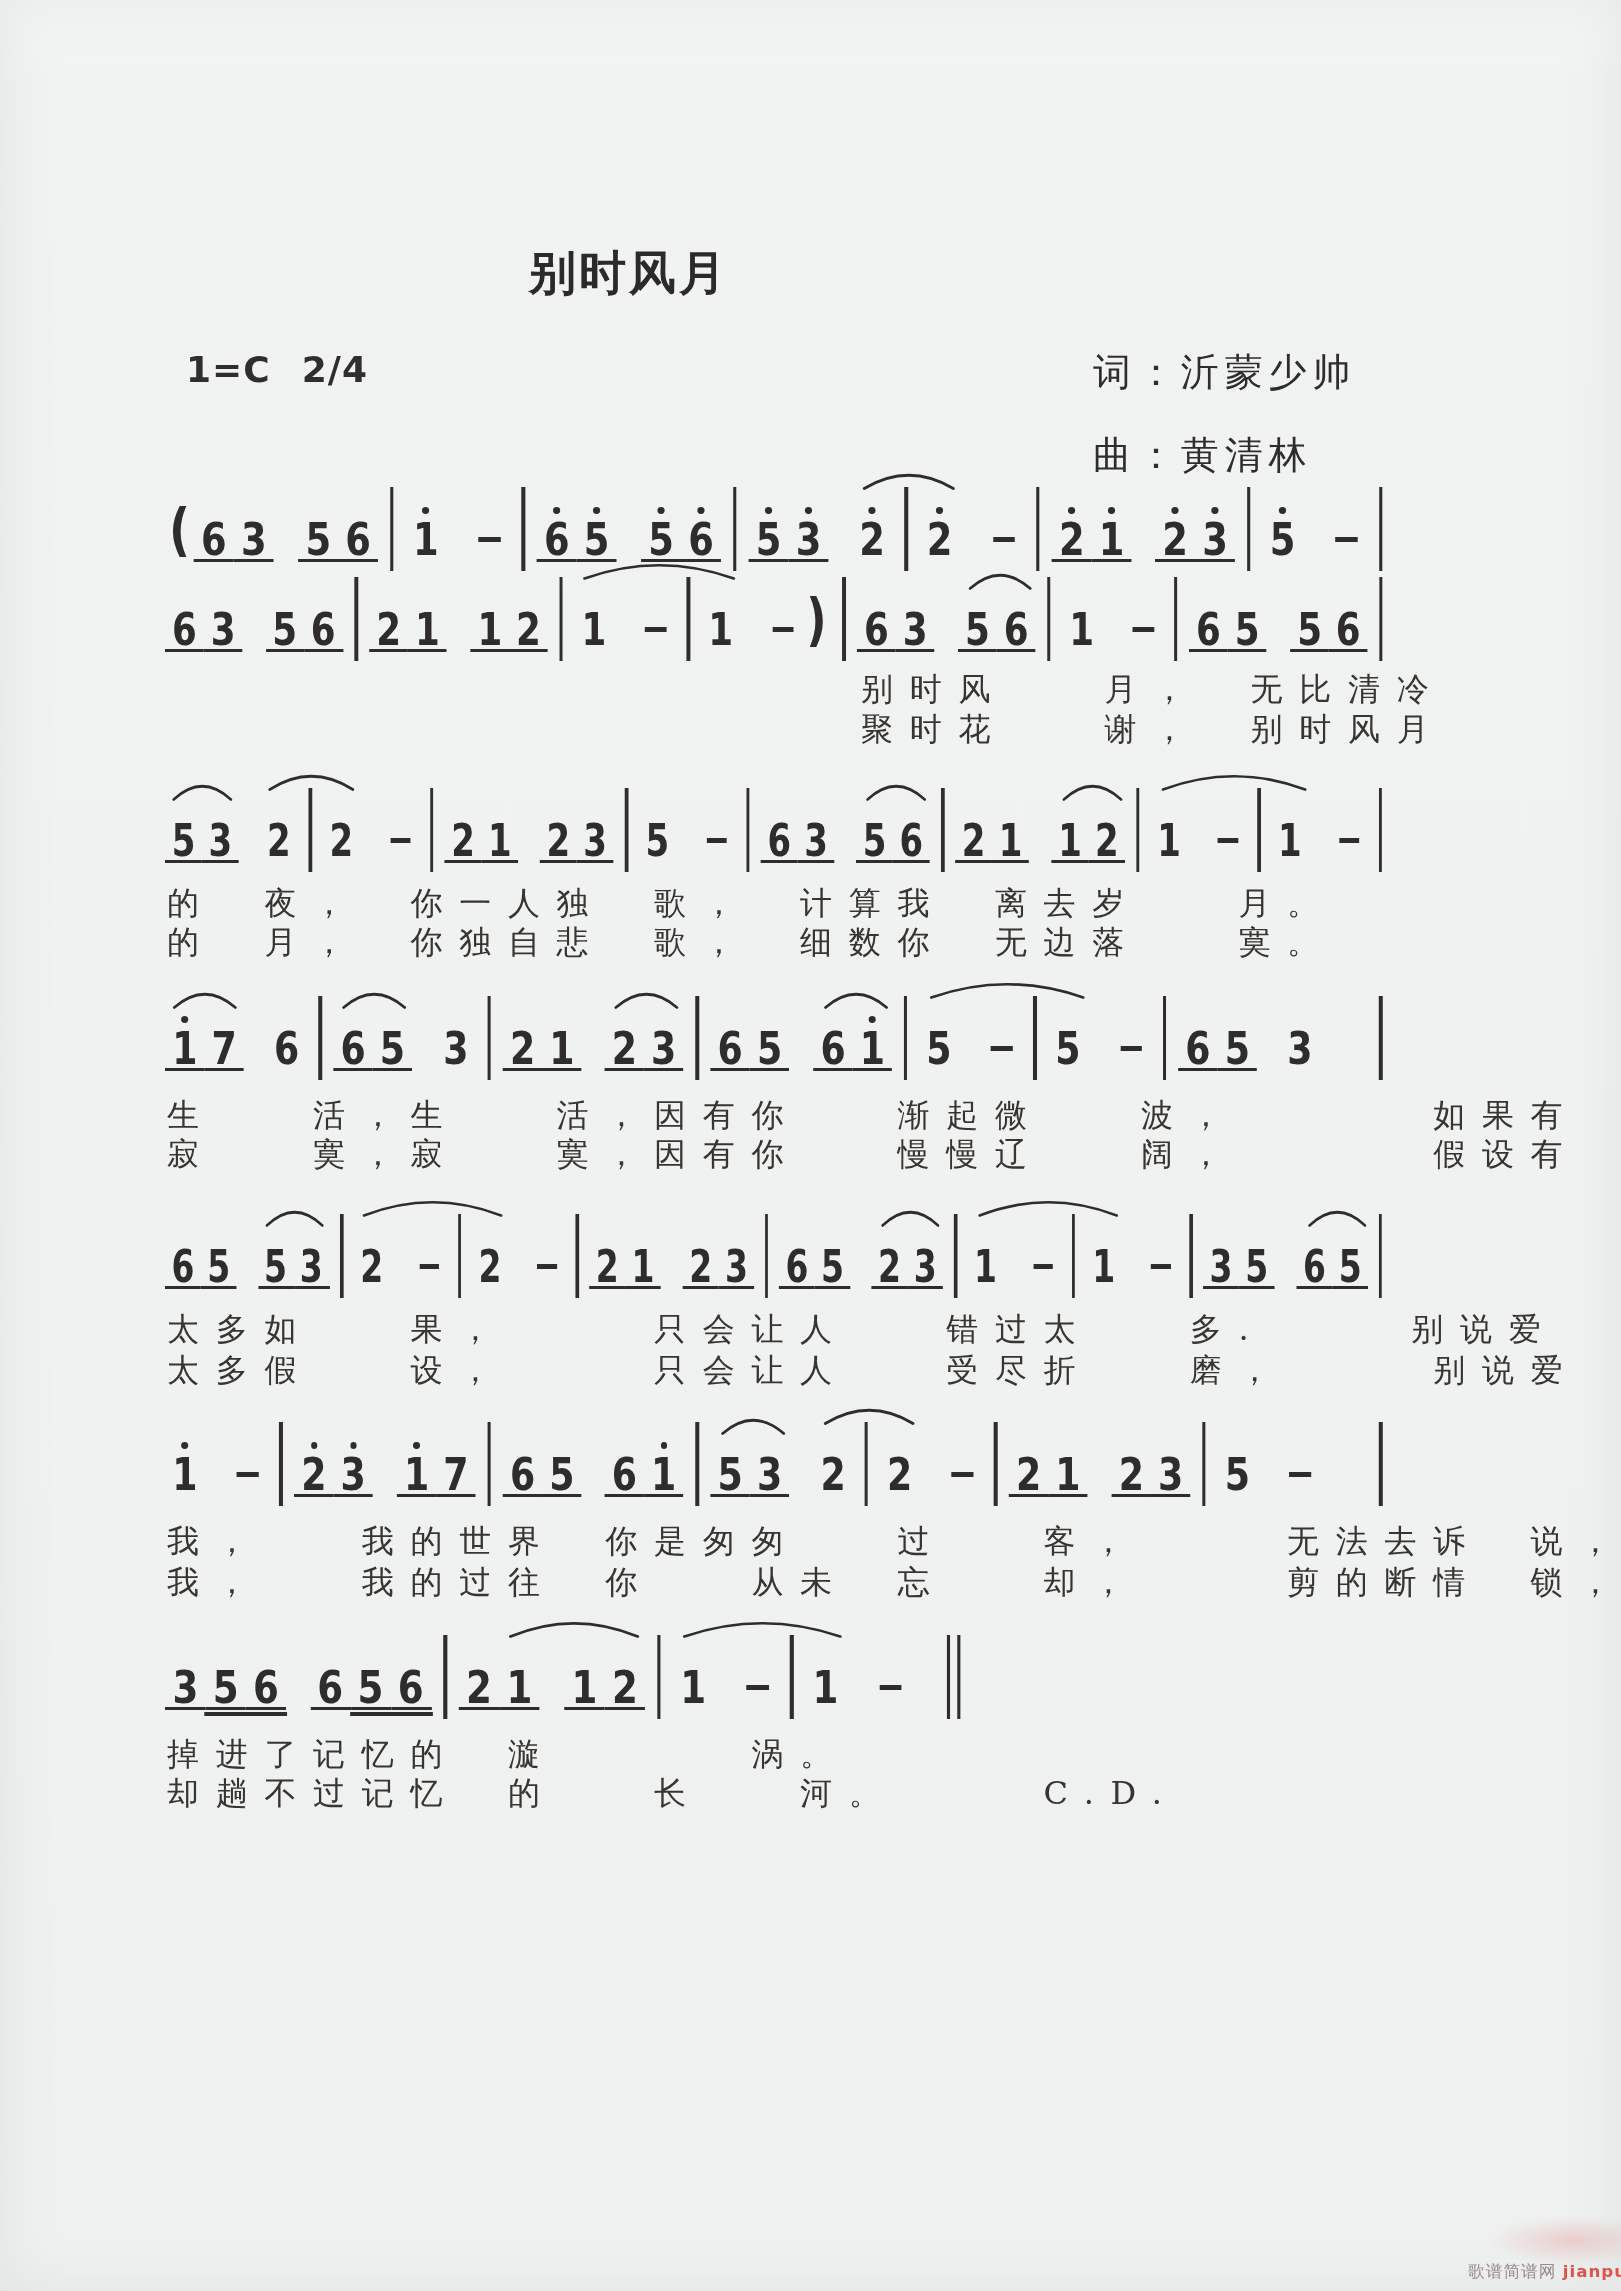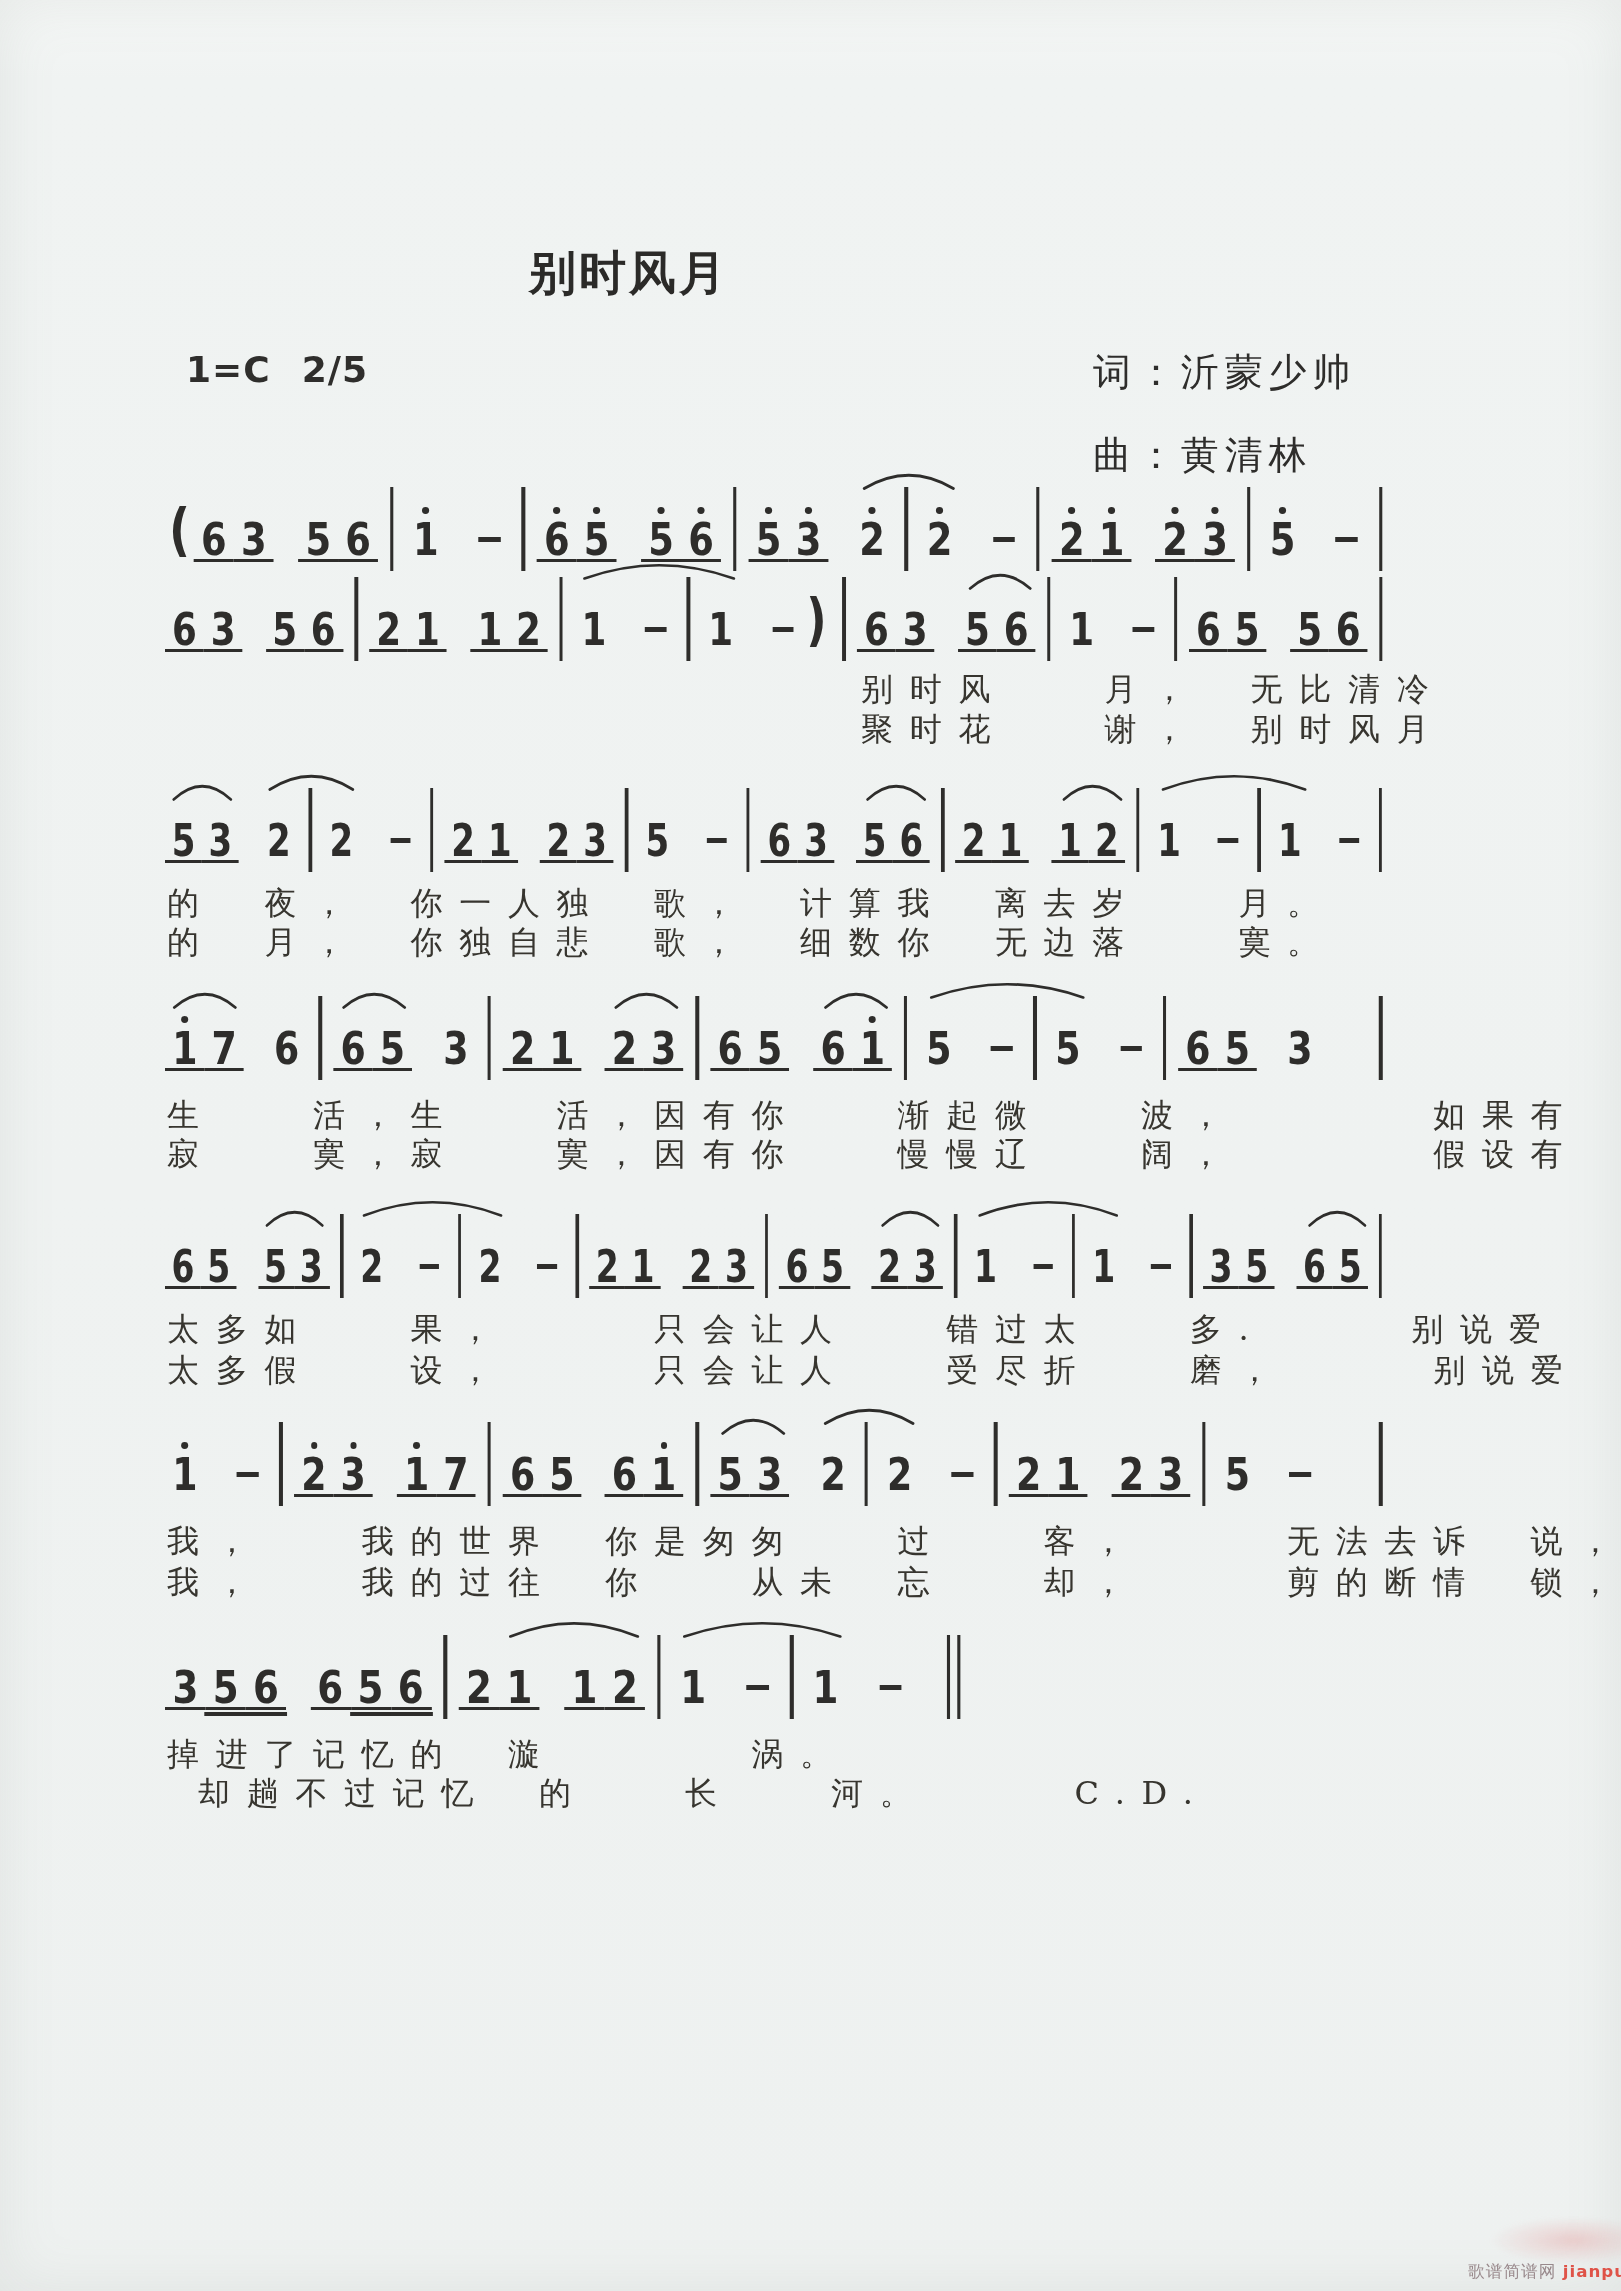--- a/index.html
+++ b/index.html
@@ -33,21 +33,21 @@
   .wm-site{color:#99898c}
   .wm-domain{color:#df5348;font-weight:bold}
   .wm-ghost{position:absolute;left:1490px;top:2217px;width:167px;height:47px;border-radius:50%;
     background:radial-gradient(closest-side,rgba(226,146,146,.38),rgba(226,146,146,0));filter:blur(2px)}
 </style>
 </head>
 <body>
 
 <div class="page">
   <div class="abs title">别时风月</div>
-  <div class="abs keysig">1=C 2/5</div>
+  <div class="abs keysig">1=C 2/4</div>
   <div class="abs credit lyr">词：沂蒙少帅</div>
   <div class="abs credit cmp">曲：黄清林</div>
 
   <div id="score">
       <div class="notes-row" style="top: 460px; left: 165px; transform-origin: 0px 100%; transform: scaleX(1.0238);">
         <span class="paren">(</span>
         <span class="note u1"><i class="glyph">6</i></span>
         <span class="note u1"><i class="glyph">3</i></span>
         <span class="gap" style="width: 23.5px;"></span>
         <span class="note u1"><i class="glyph">5</i></span>
@@ -418,21 +418,21 @@
         <span class="gap" style="width: 23.5px;"></span>
         <span class="bar2"></span>
         <svg class="arc" width="129" height="27.4" style="left: 331px; top: 3.9px;" viewBox="0 0 132 28">
           <path d="M 3 25 Q 66 -2 129 25" fill="none" stroke="#2e2d2b" stroke-width="2.8" stroke-linecap="round"></path>
         </svg>
         <svg class="arc" width="157" height="27.4" style="left: 499px; top: 3.9px;" viewBox="0 0 160 28">
           <path d="M 3 25 Q 80 -2 157 25" fill="none" stroke="#2e2d2b" stroke-width="2.8" stroke-linecap="round"></path>
         </svg>
       </div>
       <div class="lyric-row" style="top: 1733px; left: 167px;">掉进了记忆的　漩　　　　涡。</div>
-      <div class="lyric-row" style="top: 1772px; left: 167px; margin-left: 31px;">却趟不过记忆　的　　长　　河。　　　C.D.</div>
+      <div class="lyric-row" style="top: 1772px; left: 167px;">却趟不过记忆　的　　长　　河。　　　C.D.</div>
     </div>
 
   <div class="wm-ghost"></div>
   <div class="watermark"><span class="wm-site">歌谱简谱网</span>
     <span class="wm-domain">jianpu.cn</span>
   </div>
 </div>
 
 
 </body></html>

